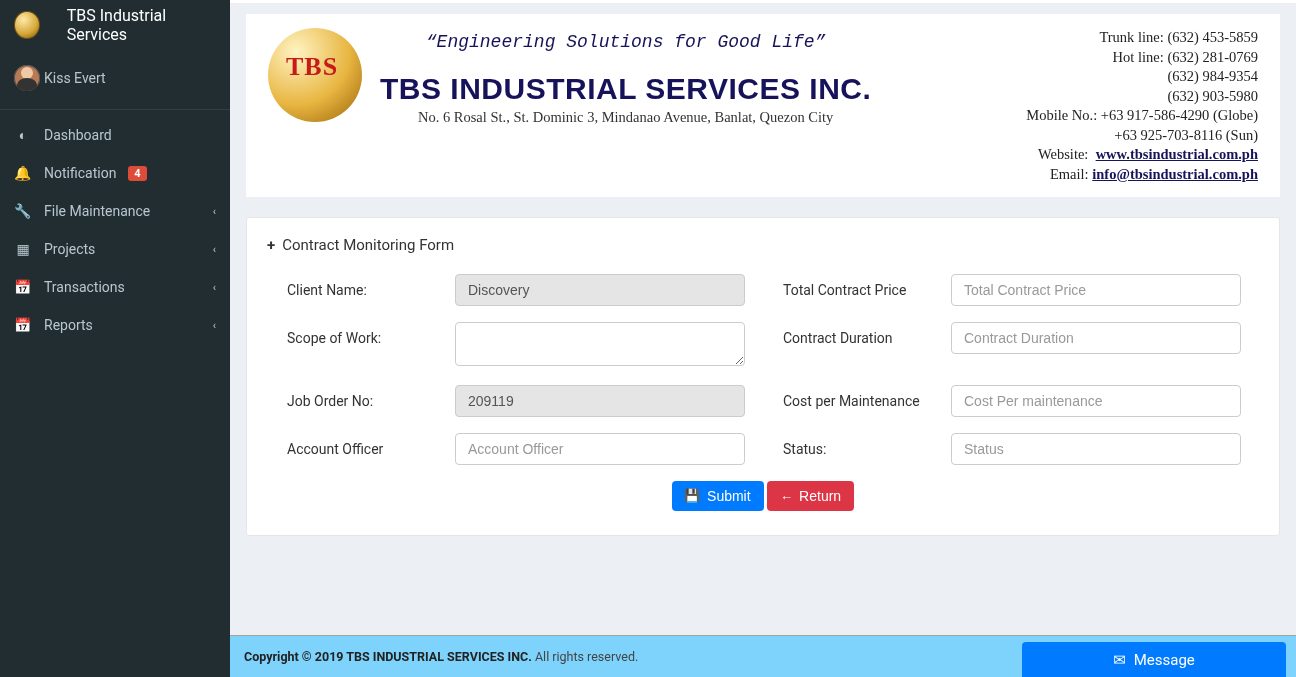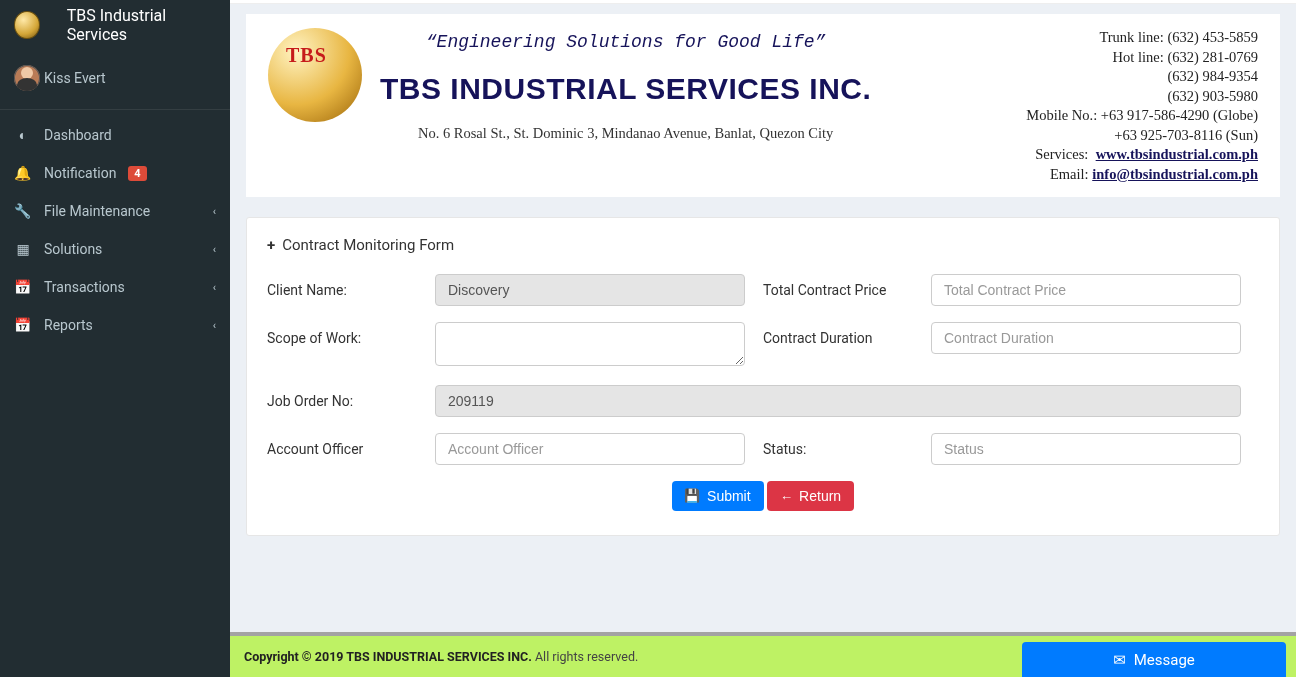--- a/index.html
+++ b/index.html
@@ -101,43 +101,43 @@
   align-items:flex-start;
   margin-bottom: 20px;
 }
 .banner-left { display:flex; align-items:flex-start; gap:18px; }
 .globe {
   width: 94px; height:94px; border-radius:50%;
   background: radial-gradient(circle at 30% 25%, #fff3c2, #e8b642 55%, #a26c0d 95%);
   position:relative;
 }
 .globe-text {
-  position:absolute; left:18px; top:16px; font-weight:bold; color:#c61b1b; font-size:20px; letter-spacing:1px;
+  position:absolute; left:18px; top:24px; font-weight:bold; color:#c61b1b; font-size:26px; letter-spacing:1px;
   font-family: Georgia, serif;
   text-align: center;
 }
 .banner-center { text-align:center; padding-top:4px; }
 .tagline { font-family: Liberation Mono, monospace; font-style:italic; font-size:18px; color:#16135a; margin-bottom:20px; }
 .company-name { font-family: Liberation Sans, sans-serif; font-size:30px; font-weight:bold; color:#16135a; letter-spacing:0.5px; }
-.address { font-family: Georgia, serif; font-size:14.5px; color:#333; margin-top:19px; }
+.address { font-family: Georgia, serif; font-size:14.5px; color:#333; margin-top:3px; }
 .banner-right { text-align:right; font-family:"Times New Roman", serif; font-size:14.5px; color:#222; line-height:1.35; }
 .banner-right a { color:#16135a; text-decoration:underline;font-weight:bold; }
 
 .panel {
   background:#fff;
   border:1px solid #e6e6e6;
   border-radius:3px;
   padding: 18px 20px 24px;
   margin-bottom: 40px;
 }
 .panel-title { font-size:15px; color:#333; margin-bottom:20px; display:flex; align-items:center; gap:7px; }
 .panel-title .plus-icon { font-weight:bold; font-size:15px; }
 
 .form-row { display:flex; margin-bottom: 16px; }
-.form-col { flex:1; display:flex; align-items:flex-start; padding-right:18px; }
+.form-col { flex:1; display:flex; align-items:flex-start; padding-right:18px;margin-left:20px; }
 .form-label { width:168px; padding-top:8px; color:#333; }
 .form-control-wrap { flex:1; }
 .form-control, textarea.form-control {
   width:100%;
   padding:7px 12px;
   border:1px solid #ccc;
   border-radius:4px;
   font-size:14px;
   color:#555;
   background:#fff;
@@ -150,22 +150,22 @@
 .btn {
   display:inline-flex; align-items:center; gap:6px;
   padding:7px 13px; border:none; border-radius:4px;
   font-size:14px; color:#fff; cursor:pointer;
 }
 .btn-primary { background:#007bff; }
 .btn-danger { background:#dc3545; }
 .btn-icon { font-size:13px; }
 
 .footer {
-  background:#bef264;
-  border-top:4px solid #a3a3a3;
+  background:#7dd3fc;
+  border-top:1px solid #a3a3a3;
   padding: 13px 14px;
   font-size:12.5px;
   color:#444;
 }
 .footer strong { color:#222; }
 
 .message-btn {
   position:absolute;
   right:10px;
   bottom:0;
@@ -204,21 +204,21 @@
       <span>Notification</span>
       <span class="badge">4</span>
     </li>
     <li class="nav-item">
       <span class="nav-icon">🔧</span>
       <span>File Maintenance</span>
       <span class="nav-chevron">‹</span>
     </li>
     <li class="nav-item">
       <span class="nav-icon">▦</span>
-      <span>Solutions</span>
+      <span>Projects</span>
       <span class="nav-chevron">‹</span>
     </li>
     <li class="nav-item">
       <span class="nav-icon">📅</span>
       <span>Transactions</span>
       <span class="nav-chevron">‹</span>
     </li>
     <li class="nav-item">
       <span class="nav-icon">📅</span>
       <span>Reports</span>
@@ -244,21 +244,21 @@
         </div>
       </div>
       <div class="banner-right">
         <div>Trunk line: (632) 453-5859</div>
         <div>Hot line: (632) 281-0769</div>
         <div>(632) 984-9354</div>
         <div>(632)  903-5980</div>
         <div>Mobile No.: +63 917-586-4290 (Globe)</div>
         <div>+63 925-703-8116 (Sun)</div>
         <div>
-          <span>Services:</span>
+          <span>Website:</span>
           &nbsp;<a href="#">www.tbsindustrial.com.ph</a>
         </div>
         <div>
           <span>Email:</span>
           <a href="#">info@tbsindustrial.com.ph</a>
         </div>
       </div>
     </div>
 
     <div class="panel">
@@ -295,20 +295,26 @@
             <input class="form-control" placeholder="Contract Duration" style="">
           </div>
         </div>
       </div>
 
       <div class="form-row">
         <div class="form-col">
           <div class="form-label">Job Order No:</div>
           <div class="form-control-wrap">
             <input class="form-control readonly" disabled="" value="209119" style="">
+          </div>
+        </div>
+        <div class="form-col">
+          <div class="form-label">Cost per Maintenance</div>
+          <div class="form-control-wrap">
+            <input class="form-control" placeholder="Cost Per maintenance" style="">
           </div>
         </div>
       </div>
 
       <div class="form-row">
         <div class="form-col">
           <div class="form-label">Account Officer</div>
           <div class="form-control-wrap">
             <input class="form-control" placeholder="Account Officer" style="">
           </div>

